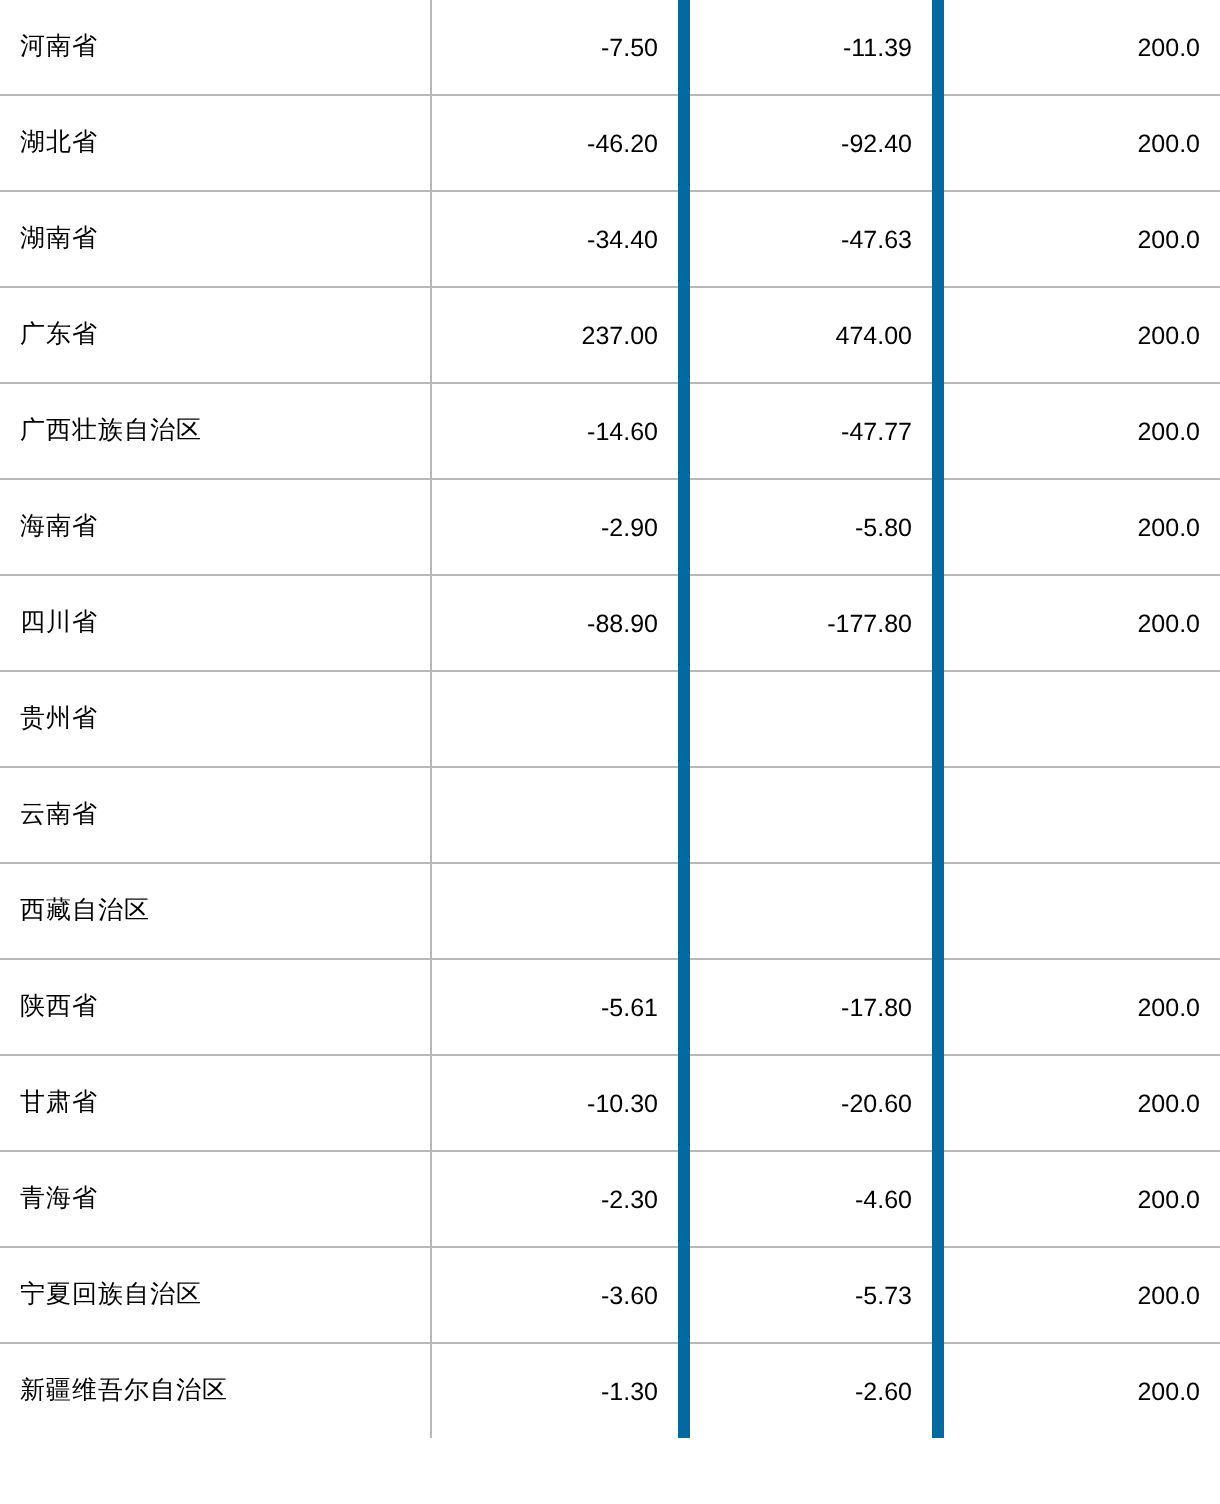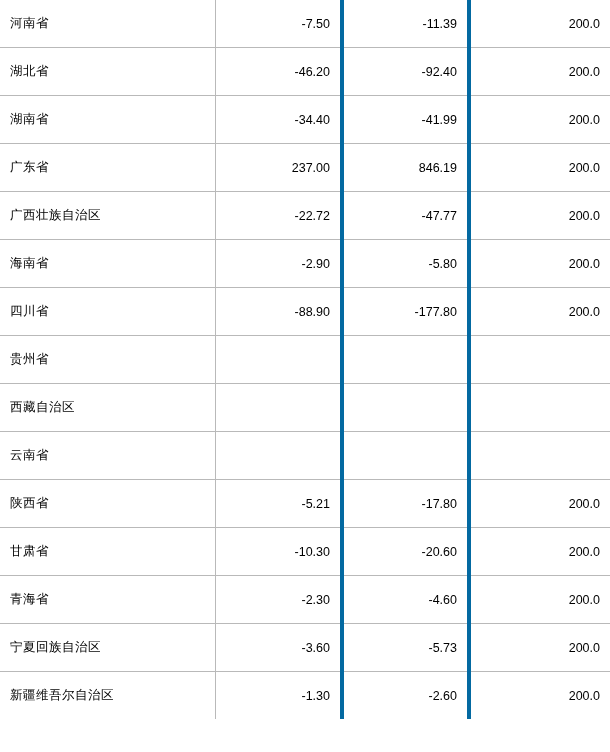--- a/index.html
+++ b/index.html
@@ -42,21 +42,21 @@
   td.name {
     text-align: left;
     border-right: 1px solid #b9b9b9;
     letter-spacing: 0.5px;
   }
   td.num {
     text-align: right;
     font-family: "Liberation Sans", sans-serif;
   }
   td.sep {
-    border-right: 4px solid #0369a1;
+    border-right: 6px solid #0369a1;
   }
   tr:last-child td {
     border-bottom: none;
   }
 </style>
 </head>
 <body>
 
 <div class="sheet">
   <table class="grid">
@@ -75,32 +75,32 @@
         </tr>
         <tr>
           <td class="name">湖北省</td>
           <td class="num sep">-46.20</td>
           <td class="num sep">-92.40</td>
           <td class="num">200.0</td>
         </tr>
         <tr>
           <td class="name">湖南省</td>
           <td class="num sep">-34.40</td>
-          <td class="num sep">-41.99</td>
+          <td class="num sep">-47.63</td>
           <td class="num">200.0</td>
         </tr>
         <tr>
           <td class="name">广东省</td>
           <td class="num sep">237.00</td>
-          <td class="num sep">846.19</td>
+          <td class="num sep">474.00</td>
           <td class="num">200.0</td>
         </tr>
         <tr>
           <td class="name">广西壮族自治区</td>
-          <td class="num sep">-22.72</td>
+          <td class="num sep">-14.60</td>
           <td class="num sep">-47.77</td>
           <td class="num">200.0</td>
         </tr>
         <tr>
           <td class="name">海南省</td>
           <td class="num sep">-2.90</td>
           <td class="num sep">-5.80</td>
           <td class="num">200.0</td>
         </tr>
         <tr>
@@ -109,34 +109,34 @@
           <td class="num sep">-177.80</td>
           <td class="num">200.0</td>
         </tr>
         <tr>
           <td class="name">贵州省</td>
           <td class="num sep"></td>
           <td class="num sep"></td>
           <td class="num"></td>
         </tr>
         <tr>
+          <td class="name">云南省</td>
+          <td class="num sep"></td>
+          <td class="num sep"></td>
+          <td class="num"></td>
+        </tr>
+        <tr>
           <td class="name">西藏自治区</td>
           <td class="num sep"></td>
           <td class="num sep"></td>
           <td class="num"></td>
         </tr>
         <tr>
-          <td class="name">云南省</td>
-          <td class="num sep"></td>
-          <td class="num sep"></td>
-          <td class="num"></td>
-        </tr>
-        <tr>
           <td class="name">陕西省</td>
-          <td class="num sep">-5.21</td>
+          <td class="num sep">-5.61</td>
           <td class="num sep">-17.80</td>
           <td class="num">200.0</td>
         </tr>
         <tr>
           <td class="name">甘肃省</td>
           <td class="num sep">-10.30</td>
           <td class="num sep">-20.60</td>
           <td class="num">200.0</td>
         </tr>
         <tr>

